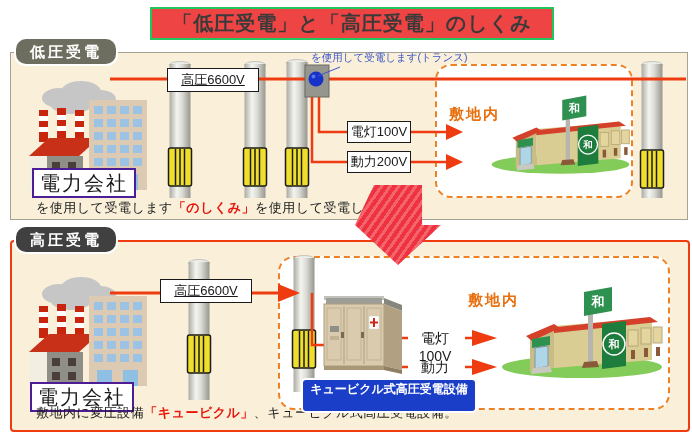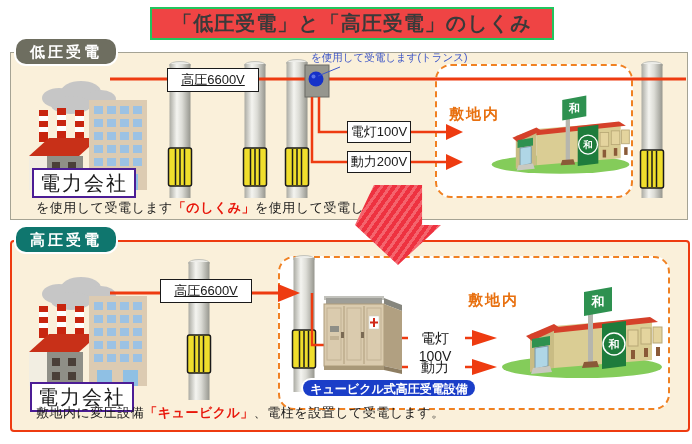--- a/index.html
+++ b/index.html
@@ -15,21 +15,21 @@
     letter-spacing:1px;z-index:6;
   }
   
   .panel-low{left:10px;top:52px;width:676px;height:166px;background:#FAF0DA;border:1px solid #A5A394;z-index:0;}
   .panel-high{left:10px;top:240px;width:676px;height:188px;background:#FAF0DA;border:2px solid #EE3B10;border-radius:4px;z-index:0;}
   
   .badge{height:25px;line-height:25px;padding:0 14px;border-radius:10px;color:#fff;
     font-size:15px;font-weight:bold;letter-spacing:3px;text-align:center;z-index:7;
     box-shadow:0 0 0 2px #ffffff;}
   .badge-low{left:16px;top:39px;background:#6E6E60;}
-  .badge-high{left:16px;top:227px;background:#0f766e;}
+  .badge-high{left:16px;top:227px;background:#404040;}
   
   .site-box{border:2px dashed #F08122;border-radius:16px;background:#fff;z-index:1;}
   .site-box-low{left:435px;top:64px;width:194px;height:130px;}
   .site-box-high{left:278px;top:256px;width:388px;height:150px;}
   .site-label{color:#E8700F;font-size:15px;font-weight:bold;letter-spacing:2px;z-index:4;margin-top:16px;}
   
   .layer{z-index:2;pointer-events:none;}
   
   .vbox{background:#fff;border:1px solid #1a1a1a;text-align:center;color:#1a1a1a;z-index:4;}
   .voltage{width:90px;height:22px;line-height:22px;font-size:13px;text-decoration:underline;}
@@ -45,21 +45,21 @@
   .company-low{left:32px;top:168px;}
   .company-high{left:30px;top:382px;}
   
   .transformer-note{left:311px;top:51px;font-size:10.5px;color:#3C55C8;z-index:4;}
   
   .caption{font-size:13px;color:#1a1a1a;z-index:4;letter-spacing:0.5px;}
   .caption b{color:#E8170B;font-weight:bold;}
   .caption-low{left:36px;top:199px;}
   .caption-high{left:36px;top:404px;}
   
-  .cubicle-pill{left:303px;top:380px;width:172px;height:16px;line-height:19px;border-radius:8px;
+  .cubicle-pill{left:303px;top:380px;width:172px;height:31px;line-height:19px;border-radius:3px;
     background:#1B3EC8;color:#fff;font-size:12px;font-weight:bold;text-align:center;z-index:5;
     box-shadow:0 0 0 2px #ffffff;}
   
   .big-arrow{
     left:355px;top:185px;width:86px;height:80px;z-index:6;
     background:repeating-linear-gradient(125deg,#F4646D 0 3px,#EE3240 3px 7px);
     clip-path:polygon(22% 0,78% 0,78% 50%,100% 50%,50% 100%,0% 50%);
   }
   svg text{font-family:"Liberation Sans","DejaVu Sans",sans-serif;}
 </style>
@@ -282,15 +282,15 @@
     <use href="#def-house" transform="translate(490,44)"></use>
   </svg>
 
   <div class="abs badge badge-high">高圧受電</div>
   <div class="abs vbox voltage vh">高圧6600V</div>
   <div class="abs site-label" style="left:468px;top:275px">敷地内</div>
   <div class="abs plain-label light-high">電灯100V</div>
   <div class="abs plain-label power-high">動力200V</div>
   <div class="abs cubicle-pill">キュービクル式高圧受電設備</div>
   <div class="abs vbox company company-high">電力会社</div>
-  <div class="abs caption caption-high"><span>敷地内に変圧設備</span><b>「キュービクル」</b><span>、電柱を設置して受電します。</span></div>
+  <div class="abs caption caption-high"><span>敷地内に変圧設備</span><b>「キュービクル」</b><span>、キュービクル式高圧受電設備。</span></div>
 
 </div>
 
 </body></html>

